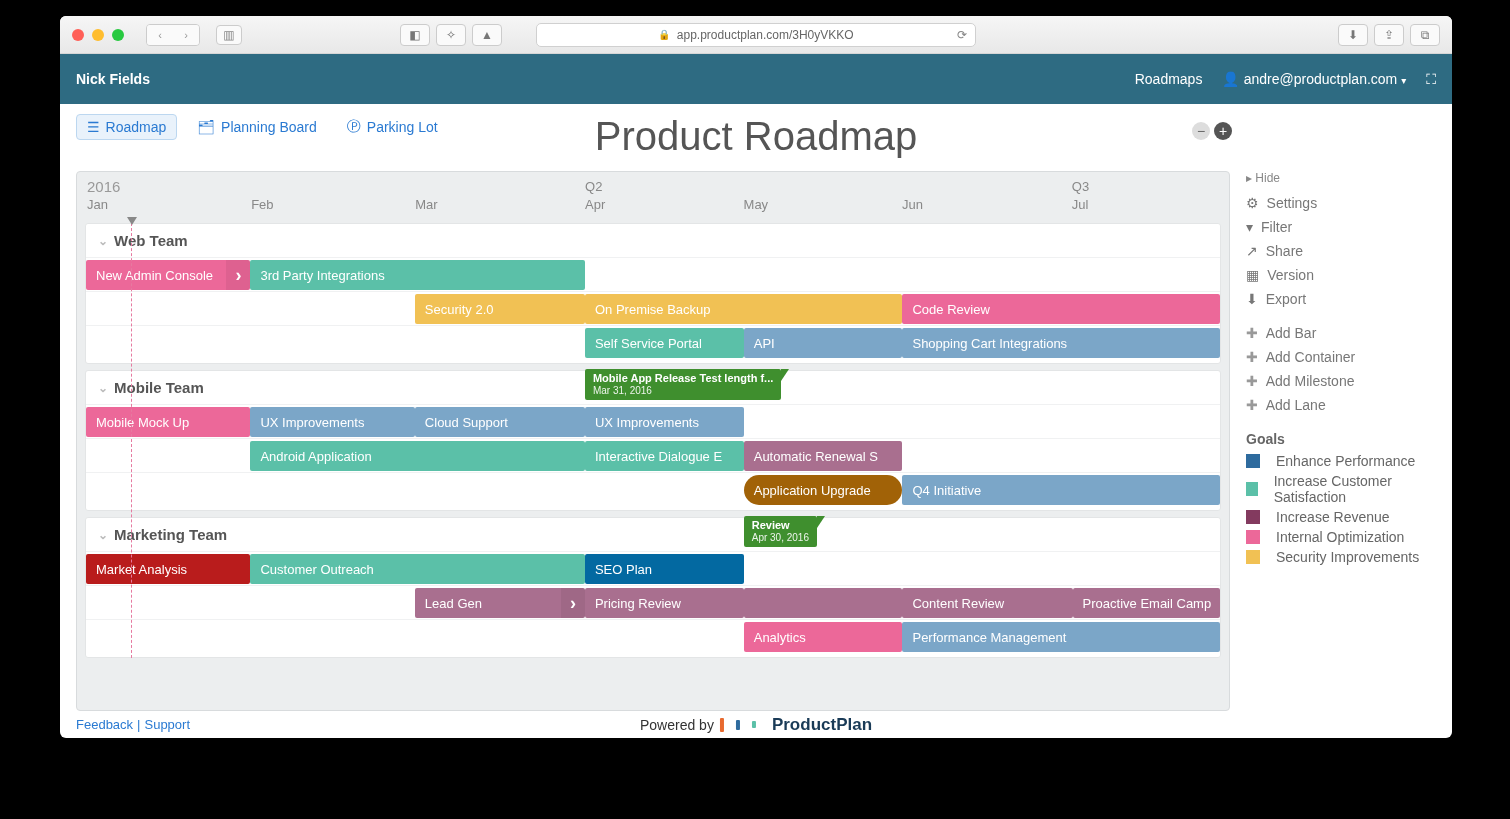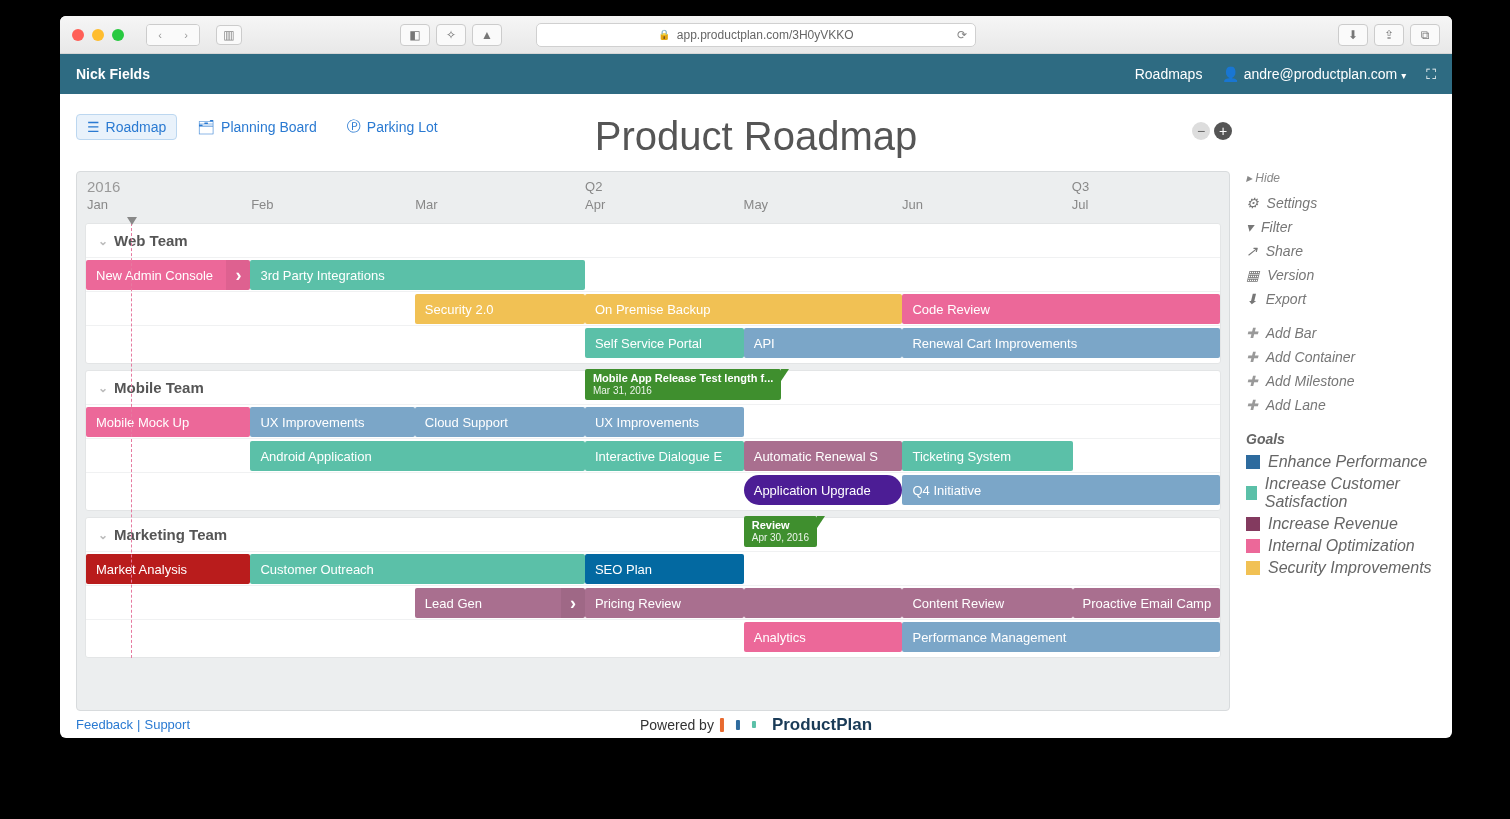--- a/index.html
+++ b/index.html
@@ -16,21 +16,21 @@
 .nav-arrow { width:26px; height:20px; background:#fafafa; display:flex; align-items:center; justify-content:center; color:#999; font-size:11px; }
 .sidebar-ico { margin-left:8px; width:26px; height:20px; border:1px solid #ccc; border-radius:4px; background:#fafafa; display:flex; align-items:center; justify-content:center; color:#888; }
 .toolbar-grp { display:flex; gap:6px; margin-left:auto; }
 .toolbar-btn { width:30px; height:22px; border:1px solid #ccc; border-radius:4px; background:#fafafa; display:flex; align-items:center; justify-content:center; color:#777; font-size:12px; }
 .url-pill { position:absolute; left:50%; transform:translateX(-50%); width:440px; height:24px; border:1px solid #d0d0d0; border-radius:5px; background:#fff; display:flex; align-items:center; justify-content:center; gap:6px; color:#666; font-size:12px; }
 .url-pill .lock { font-size:10px; color:#888; }
 .url-pill .reload { position:absolute; right:8px; font-size:12px; color:#888; }
 .plus-tab { position:absolute; right:0; top:38px; width:28px; height:24px; background:#dedede; display:flex; align-items:center; justify-content:center; color:#888; font-size:16px; border-left:1px solid #ccc; }
 
 
-.appbar { position:absolute; top:38px; left:0; right:0; height:40px; background:#2e6b82; color:#fff; display:flex; align-items:center; padding:0 16px; font-size:14px; }
+.appbar { position:absolute; top:38px; left:0; right:0; height:50px; background:#2e6b82; color:#fff; display:flex; align-items:center; padding:0 16px; font-size:14px; }
 .appbar .title { font-weight:600; }
 .appbar .right { margin-left:auto; display:flex; align-items:center; gap:20px; }
 .appbar .right span { cursor:pointer; }
 .caret-down::after{ content:" \25BE"; font-size:10px; }
 .fullscreen-ico::before{ content:"\26F6"; }
 
 
 .content { position:absolute; top:80px; left:0; right:0; bottom:0; padding:12px 16px 0 16px; }
 
 
@@ -38,21 +38,21 @@
 .view-tabs { position:absolute; top:18px; left:16px; display:flex; gap:10px; font-size:14px; }
 .view-tab { color:#2a7ad2; padding:4px 10px; border-radius:4px; cursor:pointer; display:flex; gap:6px; align-items:center; }
 .view-tab.active { background:#e9f2fb; border:1px solid #bcd7f0; }
 .zoom-ctrls { position:absolute; top:26px; right:220px; display:flex; gap:4px; color:#999; font-size:16px; }
 .zoom-btn { width:18px; height:18px; border-radius:50%; background:#ddd; display:flex; align-items:center; justify-content:center; font-size:14px; color:#666; cursor:pointer;}
 .zoom-btn.plus{ background:#555; color:#fff;}
 
 
 .main { display:flex; margin-top:12px; height:540px; }
 .timeline-wrap { flex:1; background:#eceeef; border:1px solid #d8dbdd; border-radius:4px; padding-bottom:10px; overflow:hidden; position:relative; }
-.side-panel { width:190px; margin-left:16px; font-size:14px; color:#666;font-style:italic; }
+.side-panel { width:190px; margin-left:16px; font-size:14px; color:#666; }
 
 .timeline-header { padding:6px 10px 2px 10px; color:#888; font-size:13px; }
 .year { font-size:15px; color:#999; }
 .months { display:flex; position:relative; color:#888; font-size:13px; margin-top:2px; }
 .month { position:absolute; }
 .lane-group { background:#fff; margin:6px 8px; border:1px solid #e3e5e6; border-radius:3px; padding-bottom:4px; position:relative; }
 .lane-title { padding:8px 12px; font-weight:700; color:#555; font-size:15px; display:flex; align-items:center; gap:6px; }
 .chev { color:#bbb; font-size:12px; }
 .row { height:34px; position:relative; border-top:1px solid #f0f1f2; }
 .bar { position:absolute; top:2px; height:30px; border-radius:2px; color:#fff; font-size:13px; display:flex; align-items:center; padding:0 10px; white-space:nowrap; overflow:hidden; cursor:pointer; }
@@ -62,21 +62,21 @@
 .milestone .sub { font-size:10px; opacity:.9; }
 
 .today-line { position:absolute; top:0; bottom:0; border-left:1px dashed #e67aa0; z-index:1; }
 .today-marker { position:absolute; top:-6px; left:-5px; width:0;height:0;border-left:5px solid transparent;border-right:5px solid transparent;border-top:8px solid #888; }
 
 
 .side-panel .hide-link { font-size:12px; color:#888; margin-bottom:10px; cursor:pointer; }
 .side-list { display:flex; flex-direction:column; gap:8px; margin-bottom:18px; }
 .side-item { display:flex; align-items:center; gap:8px; cursor:pointer; color:#777; font-size:14px; }
 .goals-title { font-weight:700; color:#666; margin-bottom:6px; }
-.goal { display:flex; align-items:center; gap:8px; font-size:16px; color:#666; margin-bottom:4px; }
+.goal { display:flex; align-items:center; gap:16px; font-size:14px; color:#666; margin-bottom:4px; }
 .swatch { width:14px; height:14px; }
 
 
 .footer { position:absolute; bottom:6px; left:16px; right:16px; display:flex; align-items:center; font-size:13px; color:#2a7ad2; }
 .footer .powered { position:absolute; left:50%; transform:translateX(-50%); color:#333; display:flex; align-items:center; gap:6px; font-size:14px;}
 .pp-logo { display:inline-flex; align-items:center; gap:12px; }
 .pp-bar { width:4px; height:14px; display:inline-block; border-radius:1px; }
 
 
 .ico { font-family: Arial; }
@@ -179,40 +179,39 @@
                   <div class="bar" style="left: 14.5%; width: 29.5%; background: rgb(91, 192, 168);">3rd Party Integrations</div>
                 </div>
                 <div class="row">
                   <div class="bar" style="left: 29%; width: 15%; background: rgb(241, 193, 84);">Security 2.0</div>
                   <div class="bar" style="left: 72%; width: 28%; background: rgb(236, 104, 153);">Code Review</div>
                   <div class="bar" style="left: 44%; width: 28%; background: rgb(241, 193, 84);">On Premise Backup</div>
                 </div>
                 <div class="row">
                   <div class="bar" style="left: 44%; width: 14%; background: rgb(91, 192, 168);">Self Service Portal</div>
                   <div class="bar" style="left: 58%; width: 14%; background: rgb(123, 166, 200);">API</div>
-                  <div class="bar" style="left: 72%; width: 28%; background: rgb(123, 166, 200);">Renewal Cart Improvements</div>
+                  <div class="bar" style="left: 72%; width: 28%; background: rgb(123, 166, 200);">Shopping Cart Integrations</div>
                 </div>
               </div>
               <div class="lane-group">
                 <div class="lane-title"><span class="chev">⌄</span>Mobile Team</div>
                 <div class="milestone" style="left: 44%; top: -2px;"><b>Mobile App Release Test length f...</b><div class="sub">Mar 31, 2016</div></div>
                 <div class="row">
                   <div class="bar" style="left: 0%; width: 14.5%; background: rgb(236, 104, 153);">Mobile Mock Up</div>
                   <div class="bar" style="left: 14.5%; width: 14.5%; background: rgb(123, 166, 200);">UX Improvements</div>
                   <div class="bar" style="left: 29%; width: 15%; background: rgb(123, 166, 200);">Cloud Support</div>
                   <div class="bar" style="left: 44%; width: 14%; background: rgb(123, 166, 200);">UX Improvements</div>
                 </div>
                 <div class="row">
                   <div class="bar" style="left: 14.5%; width: 29.5%; background: rgb(91, 192, 168);">Android Application</div>
                   <div class="bar" style="left: 44%; width: 14%; background: rgb(91, 192, 168);">Interactive Dialogue E</div>
                   <div class="bar" style="left: 58%; width: 14%; background: rgb(169, 111, 143);">Automatic Renewal S</div>
-                  <div class="bar" style="left: 72%; width: 15%; background: rgb(91, 192, 168);">Ticketing System</div>
-                </div>
-                <div class="row">
-                  <div class="bar" style="left: 58%; width: 14%; background: #4c1d95; border-radius: 15px;">Application Upgrade</div>
+                </div>
+                <div class="row">
+                  <div class="bar" style="left: 58%; width: 14%; background: #a16207; border-radius: 15px;">Application Upgrade</div>
                   <div class="bar" style="left: 72%; width: 28%; background: rgb(123, 166, 200);">Q4 Initiative</div>
                 </div>
               </div>
               <div class="lane-group">
                 <div class="lane-title"><span class="chev">⌄</span>Marketing Team</div>
                 <div class="milestone" style="left: 58%; top: -2px;"><b>Review</b><div class="sub">Apr 30, 2016</div></div>
                 <div class="row">
                   <div class="bar" style="left: 0%; width: 14.5%; background: #b91c1c;">Market Analysis</div>
                   <div class="bar" style="left: 14.5%; width: 29.5%; background: rgb(91, 192, 168);">Customer Outreach</div>
                   <div class="bar" style="left: 44%; width: 14%; background: #0369a1;">SEO Plan</div>

